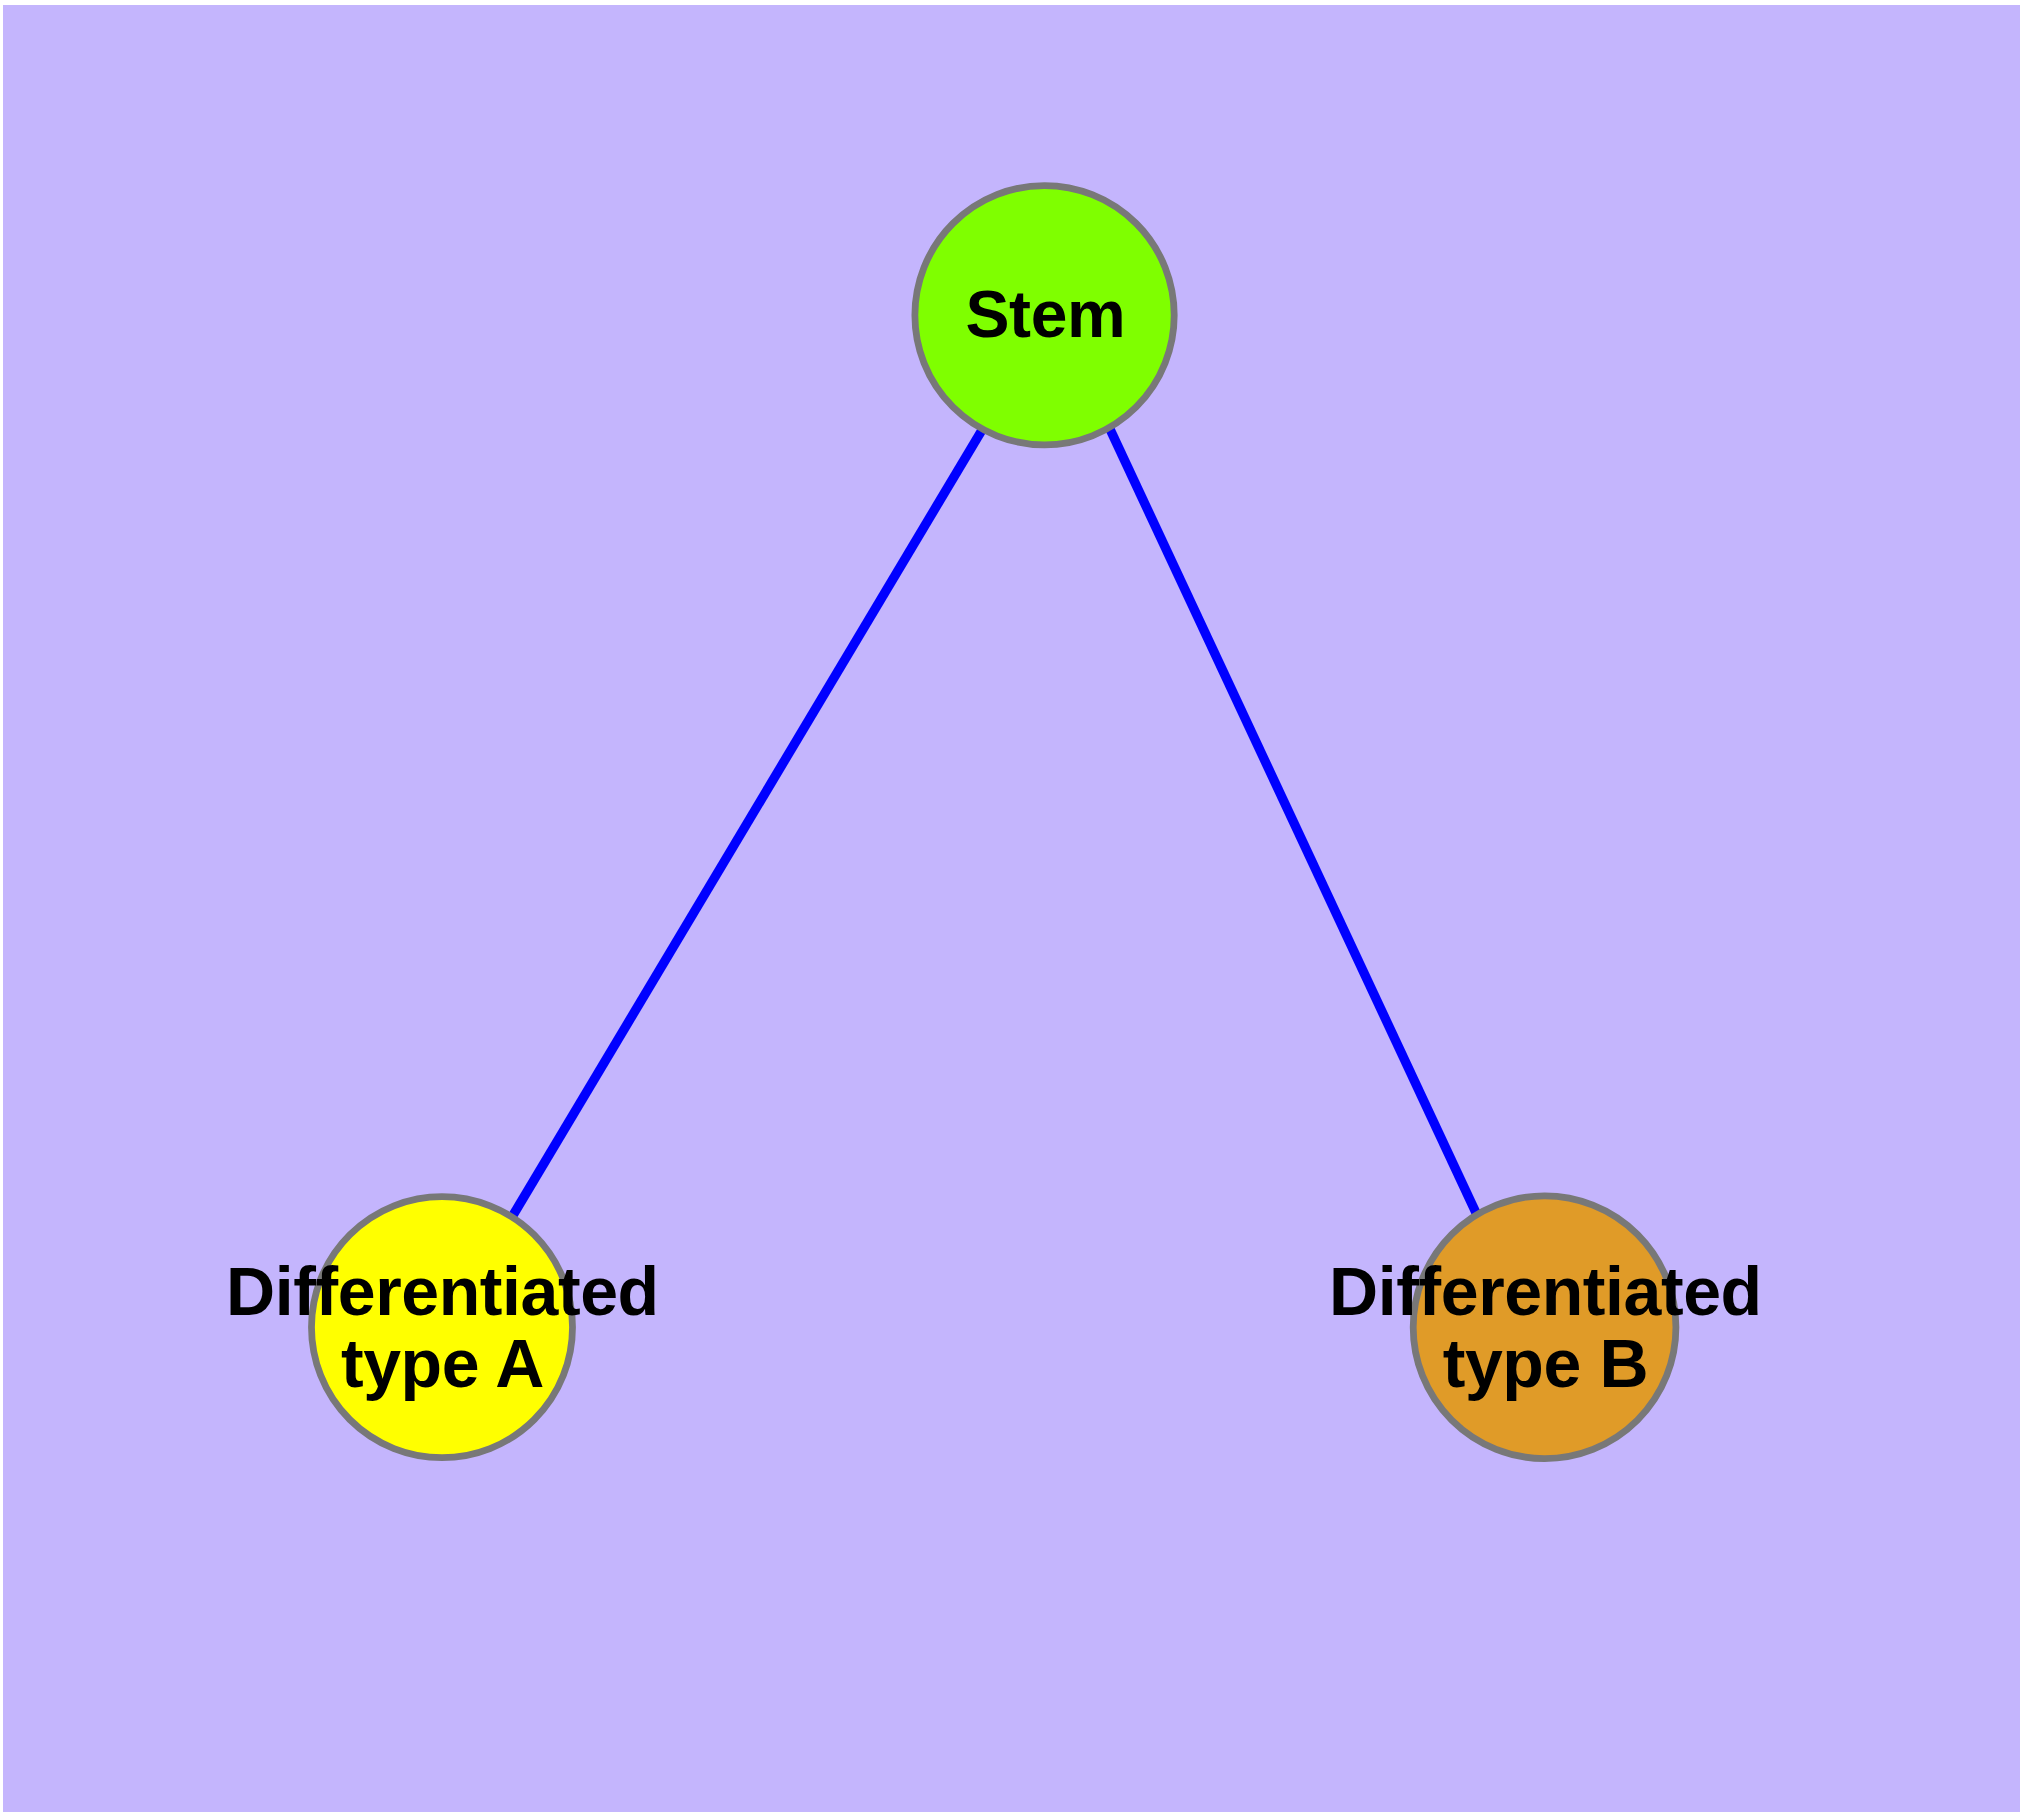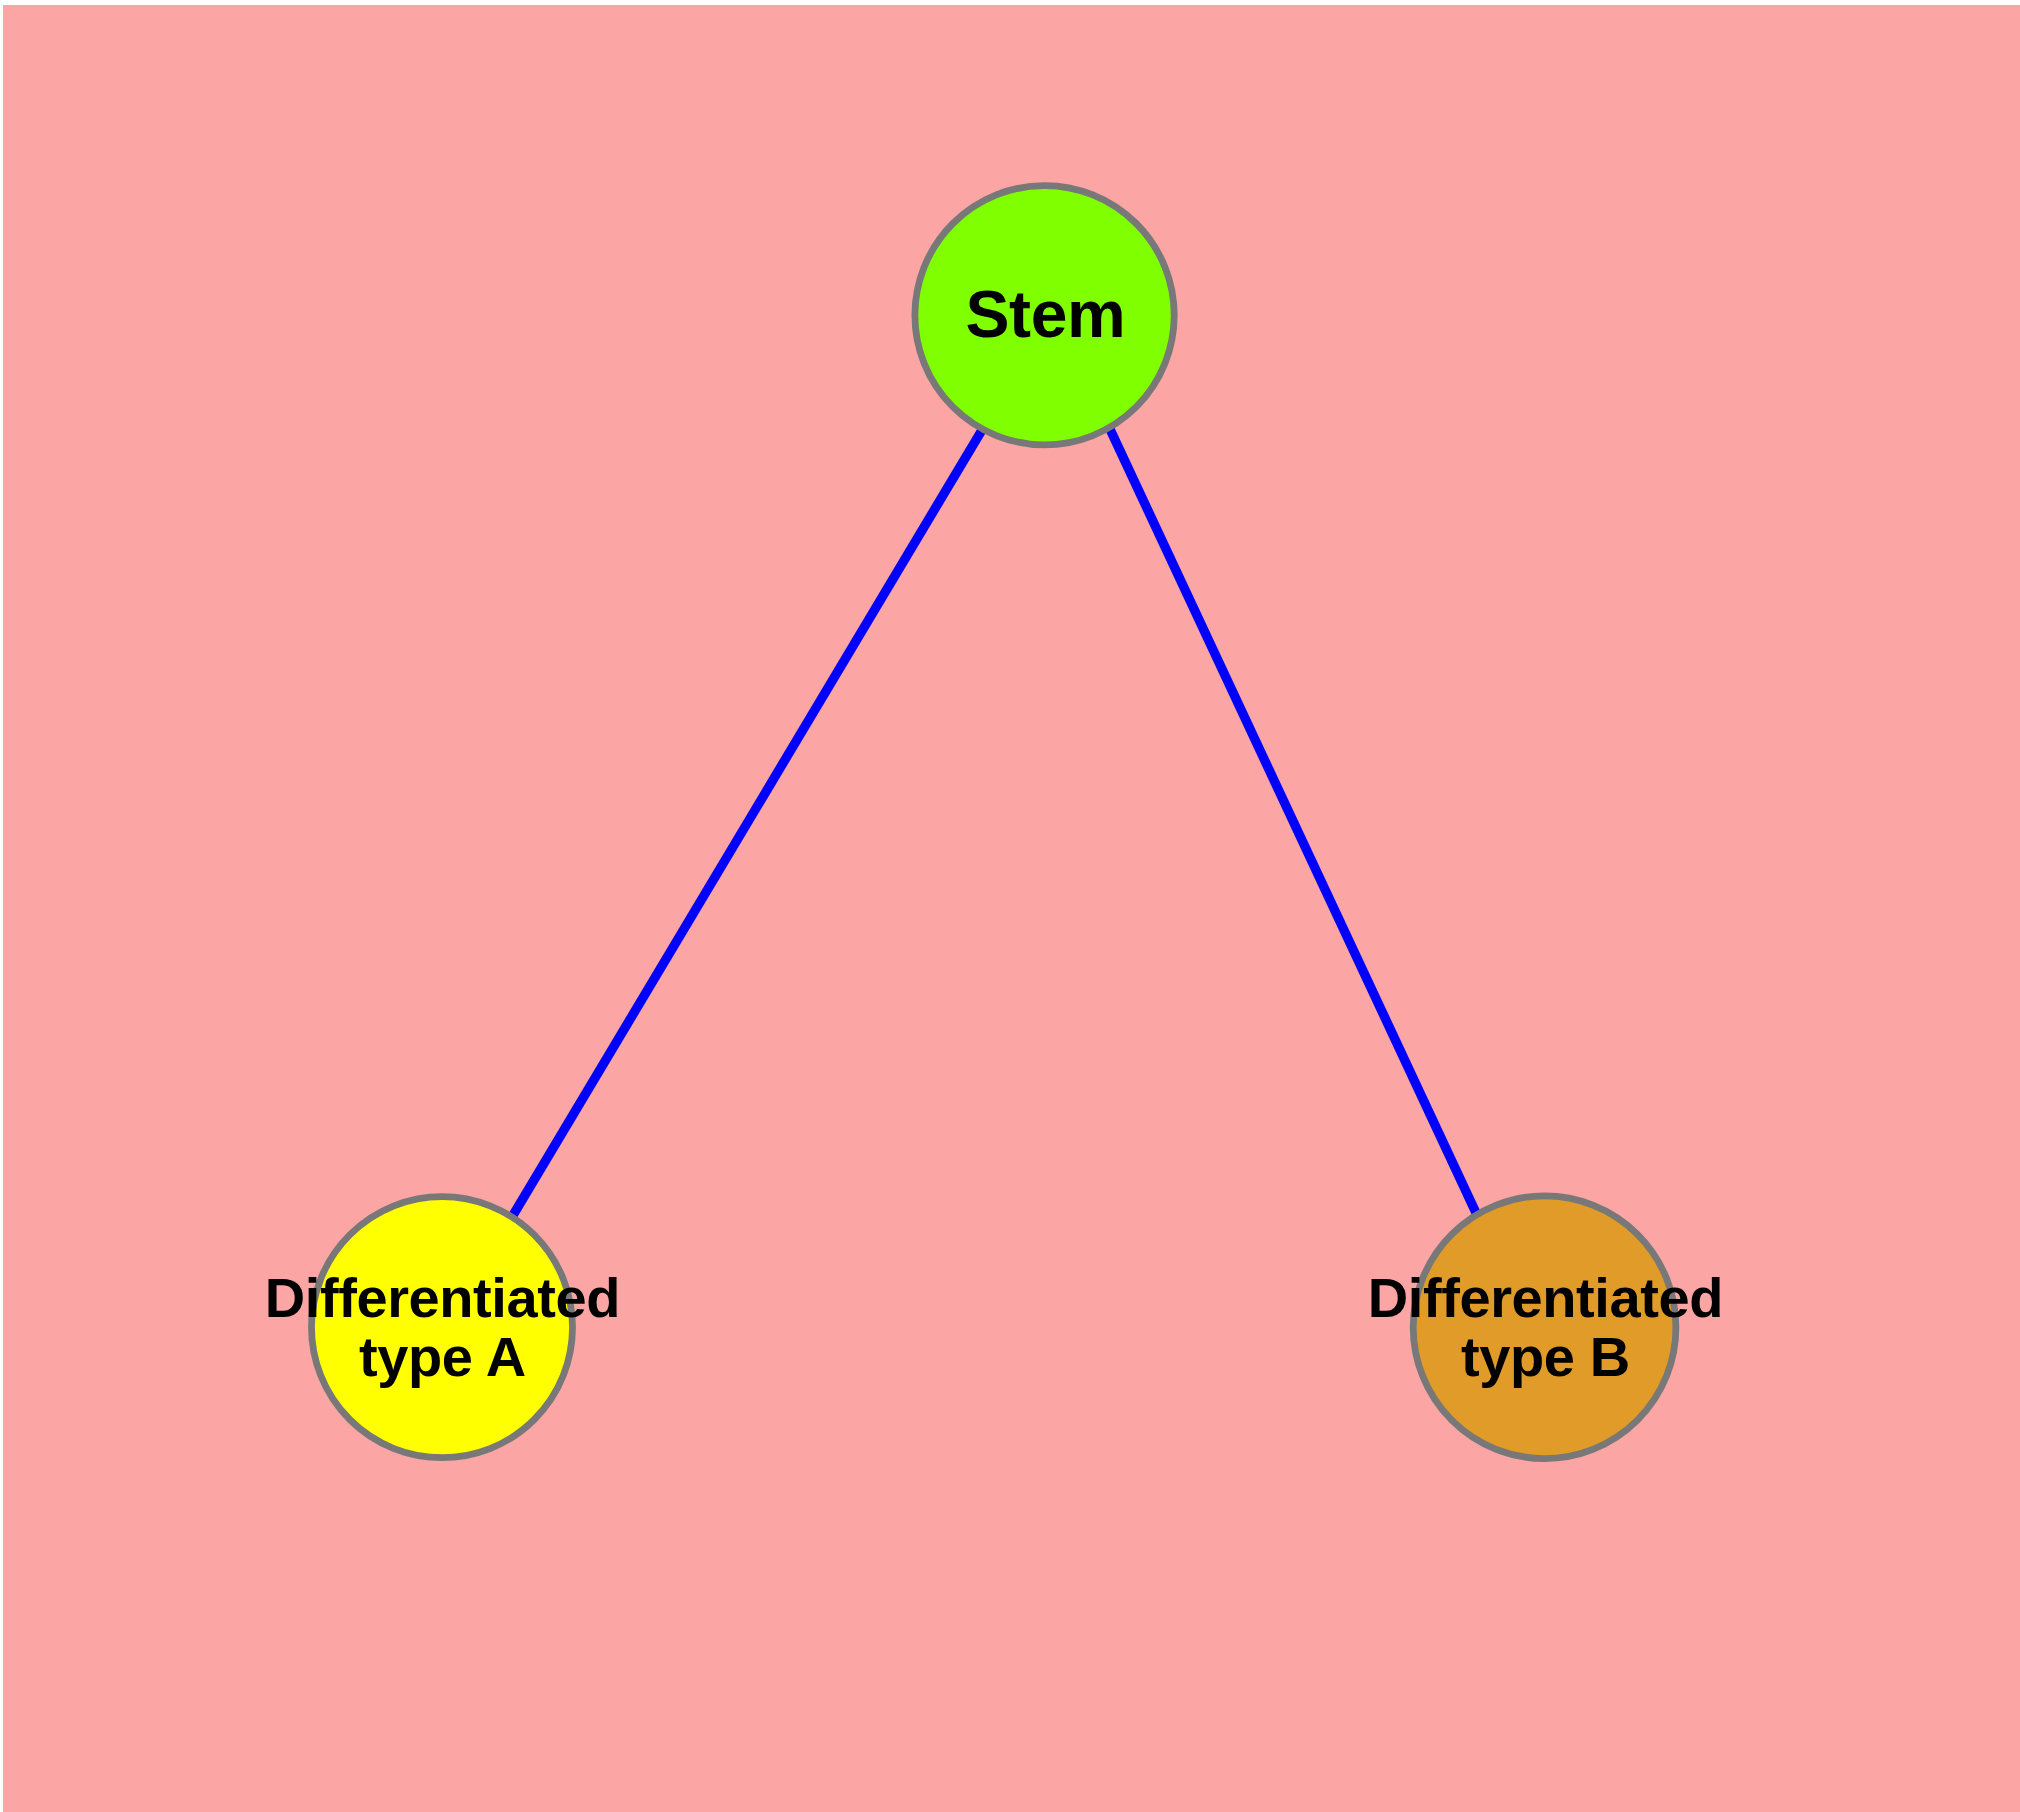--- a/index.html
+++ b/index.html
@@ -21,21 +21,21 @@
     width: 2021px;
     height: 1812px;
     background: #ffffff;
   }
   #graph-plot {
     position: absolute;
     left: 3.4px;
     top: 5.1px;
     width: 2017px;
     height: 1807px;
-    background: #fca5a5;
+    background: #c4b5fd;
     overflow: visible;
   }
   #graph-svg {
     position: absolute;
     left: 0;
     top: 0;
     width: 100%;
     height: 100%;
     display: block;
     overflow: visible;
@@ -45,21 +45,21 @@
     text-align: center;
     color: #000000;
     font-weight: bold;
     line-height: 1.06;
     white-space: pre;
     pointer-events: none;
     transform: translate(-50%, -50%);
     letter-spacing: -0.4px;
   }
   .label-stem   { font-size: 66px; }
-  .label-diff   { font-size: 56px; }
+  .label-diff   { font-size: 68px; }
 </style>
 </head>
 <body>
 
 <div id="graph-canvas">
   <div id="graph-plot">
 
     <svg id="graph-svg" viewBox="0 0 2380 2132" preserveAspectRatio="none">
 
       <g id="edge-layer">

